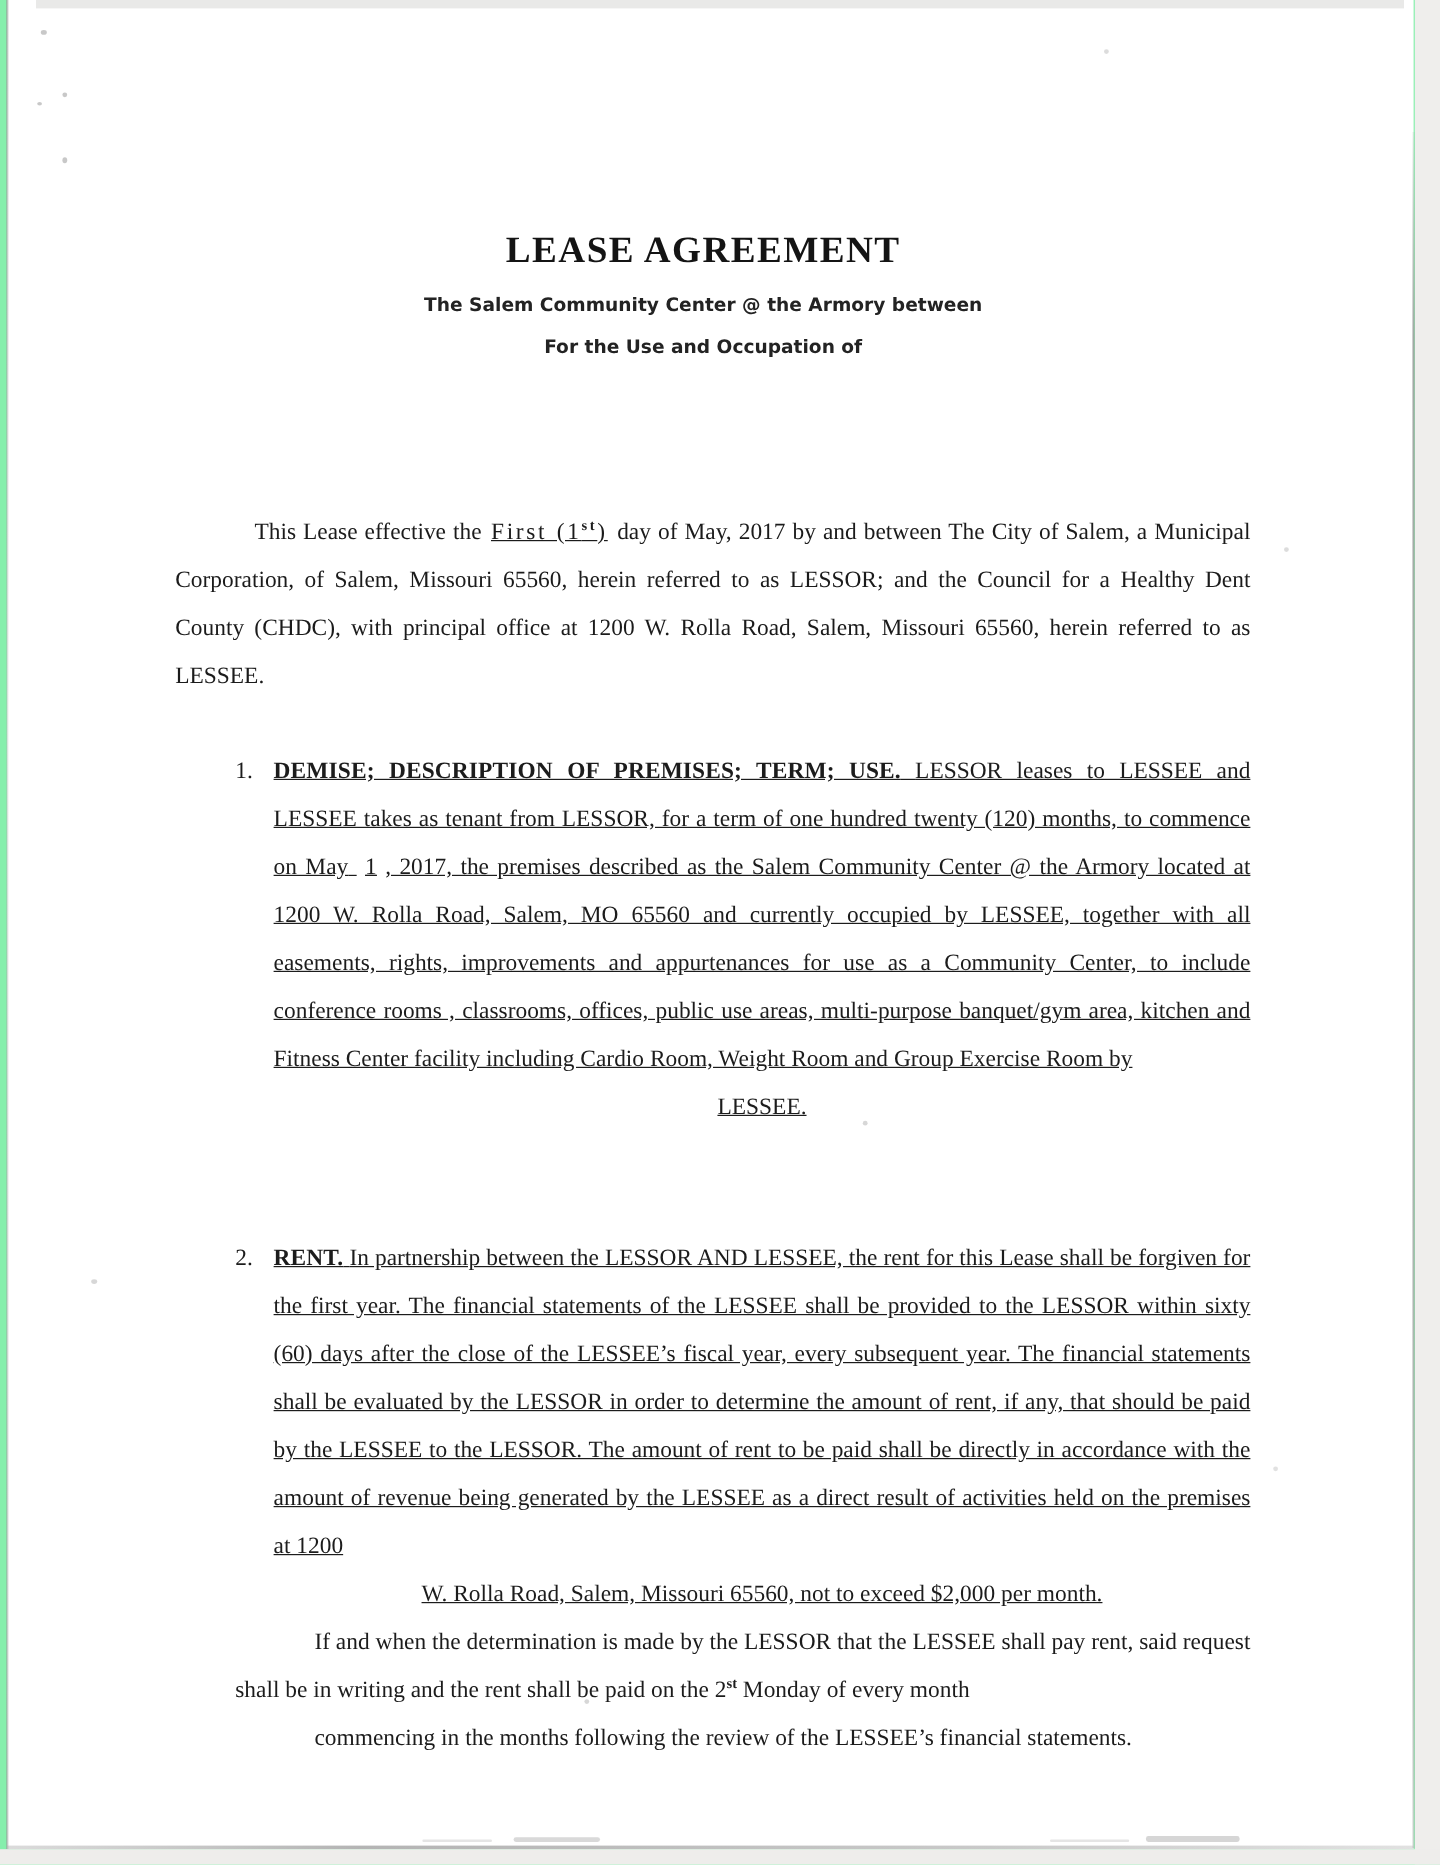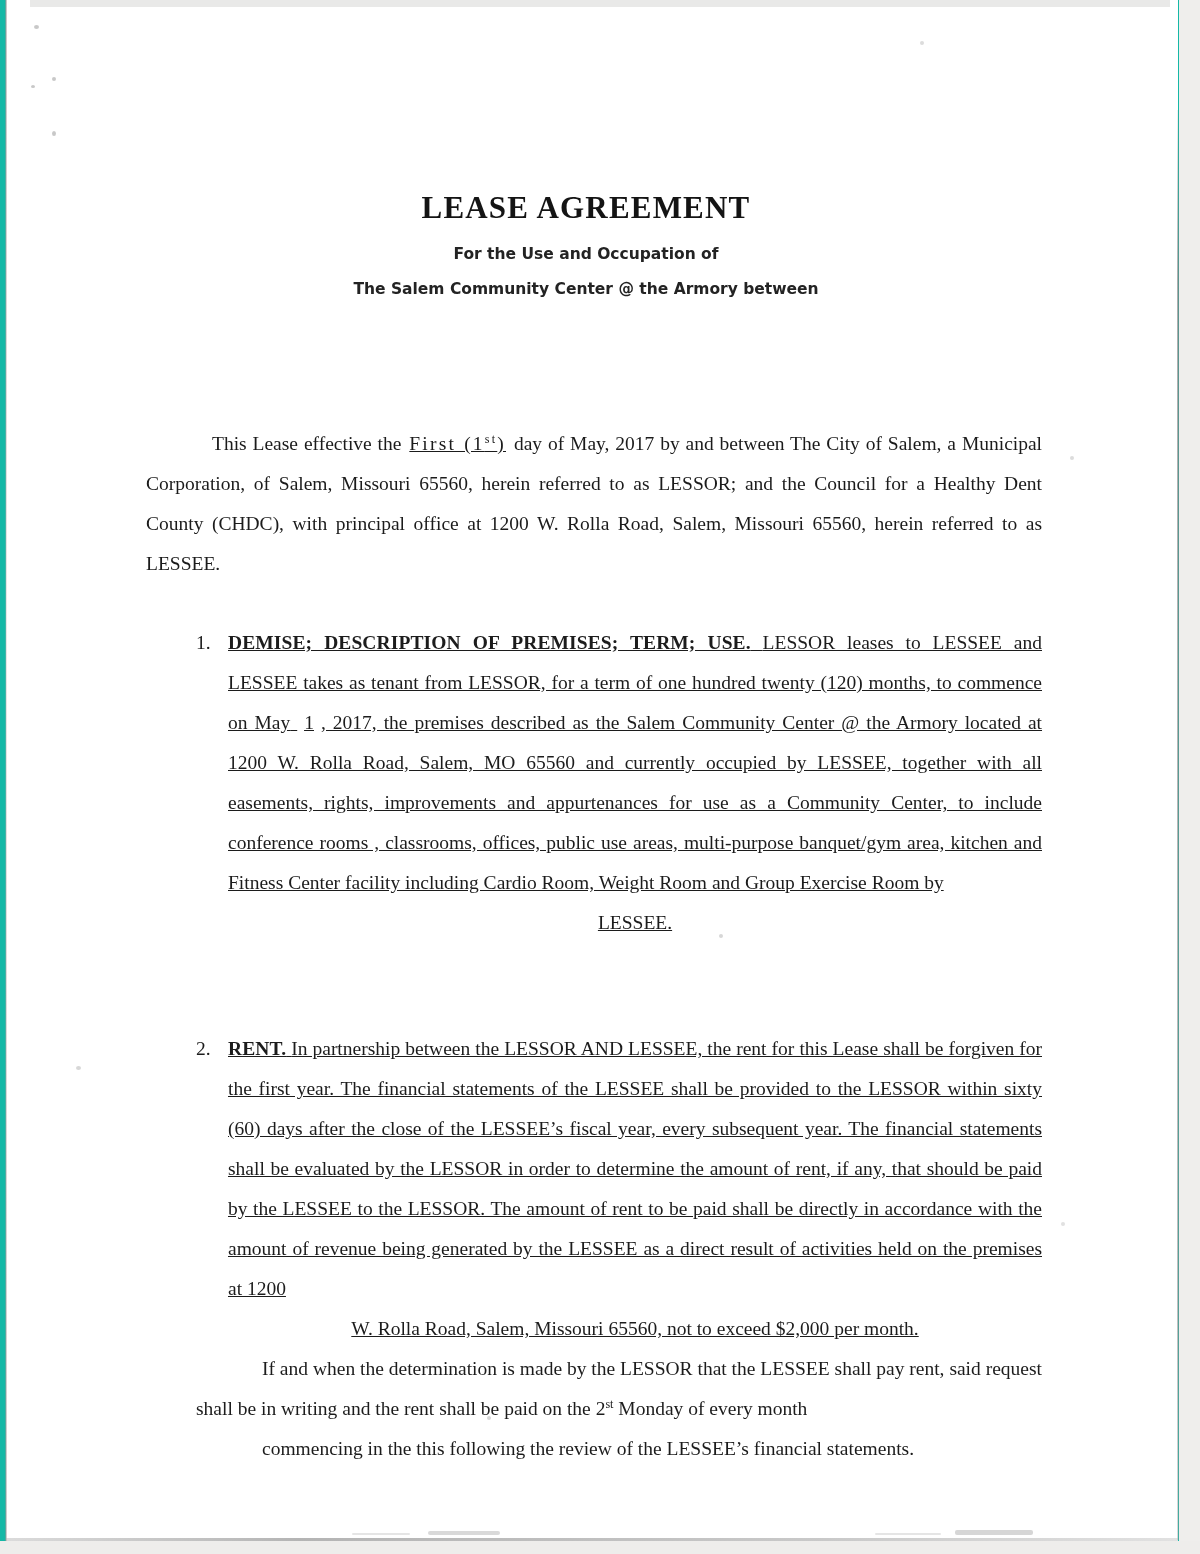--- a/index.html
+++ b/index.html
@@ -5,21 +5,21 @@
   html, body {
     margin: 0;
     padding: 0;
     background: #ffffff;
   }
   #page {
     position: relative;
     width: 1200px;
     height: 1554px;
     overflow: hidden;
-    background: #14b8a6;
+    background: #86efac;
     font-family: "Liberation Serif", "DejaVu Serif", serif;
     color: #1c1c1c;
   }
 
   
   .paper {
     position: absolute;
     left: 6px;
     top: 0px;
     width: 1172px;
@@ -168,21 +168,21 @@
 
   .blank-fill {
     text-decoration: underline;
     letter-spacing: 2.2px;
     padding: 0 2px;
   }
   .blank-fill-short {
     text-decoration: underline;
     padding: 0 7px;
   }
-  sup { font-size: .62em; vertical-align: super; line-height: 0; }
+  sup { font-size: .62em; vertical-align: super; line-height: 0; font-weight: bold; }
 
   .j-line { display: block; }
 </style>
 </head>
 <body>
 
 <div id="page">
 
   <div class="paper"></div>
   <div class="top-band"></div>
@@ -204,22 +204,22 @@
   <div class="speck" style="left:1061px;top:1222px;width:4px;height:4px;opacity:.3;"></div>
 
   <div class="smudge" style="left:352px;top:1533px;width:58px;height:2px;opacity:.35;"></div>
   <div class="smudge" style="left:428px;top:1531px;width:72px;height:4px;opacity:.5;"></div>
   <div class="smudge" style="left:875px;top:1533px;width:66px;height:2px;opacity:.35;"></div>
   <div class="smudge" style="left:955px;top:1530px;width:78px;height:5px;opacity:.55;"></div>
 
   <div class="doc-title">LEASE AGREEMENT</div>
 
   <div class="subtitle-block">
+    <div class="subtitle-line">The Salem Community Center @ the Armory between</div>
     <div class="subtitle-line">For the Use and Occupation of</div>
-    <div class="subtitle-line">The Salem Community Center @ the Armory between</div>
   </div>
 
   <div class="preamble"><span>This Lease effective the</span> <span class="blank-fill"><span>First (1</span><sup>st</sup><span>)</span></span> <span>day of May, 2017 by and between The City of Salem, a Municipal Corporation, of Salem, Missouri 65560, herein referred to as LESSOR; and the Council for a Healthy Dent County (CHDC), with principal office at 1200 W. Rolla Road, Salem, Missouri 65560, herein referred to as LESSEE.</span></div>
 
   <div class="clause" id="clause-1">
     <div class="clause-row">
       <div class="clause-num">1.</div>
       <div class="clause-body last-left">
         <span class="clause-heading">DEMISE; DESCRIPTION OF PREMISES; TERM; USE.</span> <span>LESSOR leases to LESSEE and LESSEE takes as tenant from LESSOR, for a term of one hundred twenty (120) months, to commence on May</span> <span class="blank-fill-short">1</span><span>, 2017, the premises described as the Salem Community Center @ the Armory located at 1200 W. Rolla Road, Salem, MO 65560 and currently occupied by LESSEE, together with all easements, rights, improvements and appurtenances for use as a Community Center, to include conference rooms , classrooms, offices, public use areas, multi-purpose banquet/gym area, kitchen and Fitness Center facility including Cardio Room, Weight Room and Group Exercise Room by</span>
         <span class="j-line tail">LESSEE.</span>
@@ -231,16 +231,16 @@
     <div class="clause-row">
       <div class="clause-num">2.</div>
       <div class="clause-body last-left">
         <span class="clause-heading">RENT.</span> <span>In partnership between the LESSOR AND LESSEE, the rent for this Lease shall be forgiven for the first year. The financial statements of the LESSEE shall be provided to the LESSOR within sixty (60) days after the close of the LESSEE’s fiscal year, every subsequent year. The financial statements shall be evaluated by the LESSOR in order to determine the amount of rent, if any, that should be paid by the LESSEE to the LESSOR. The amount of rent to be paid shall be directly in accordance with the amount of revenue being generated by the LESSEE as a direct result of activities held on the premises at 1200</span>
         <span class="j-line tail">W. Rolla Road, Salem, Missouri 65560, not to exceed $2,000 per month.</span>
       </div>
     </div>
   </div>
 
   <div class="closing-para"><span>If and when the determination is made by the LESSOR that the LESSEE shall pay rent, said request shall be in writing and the rent shall be paid on the 2</span><sup>st</sup> <span>Monday of every month</span>
-    <span class="j-line tail">commencing in the this following the review of the LESSEE’s financial statements.</span>
+    <span class="j-line tail">commencing in the months following the review of the LESSEE’s financial statements.</span>
   </div>
 
 </div>
 
 </body></html>

